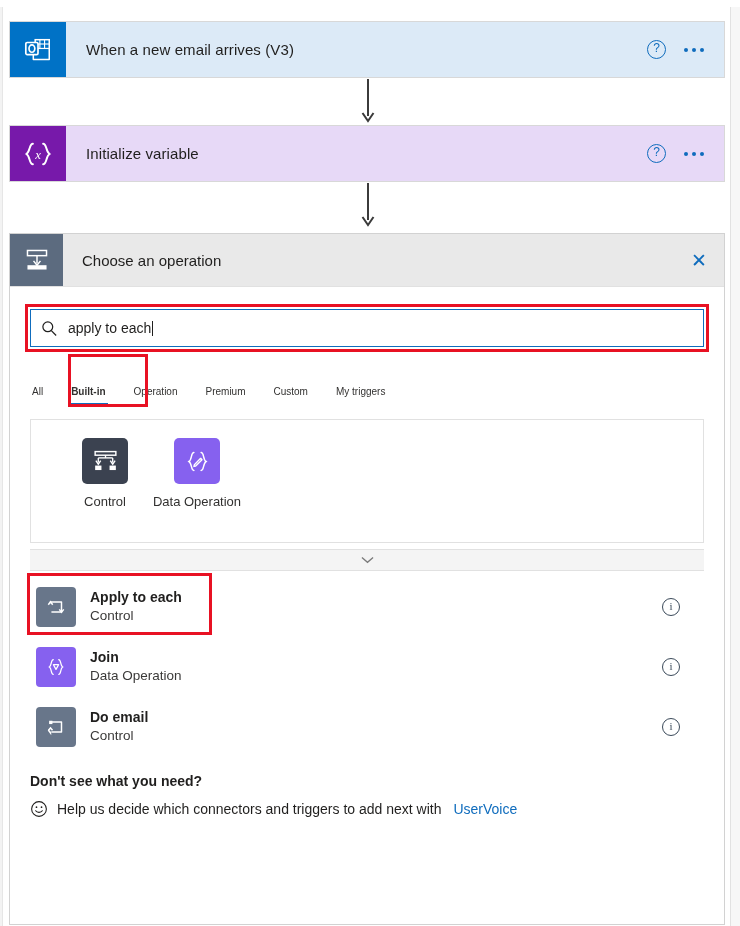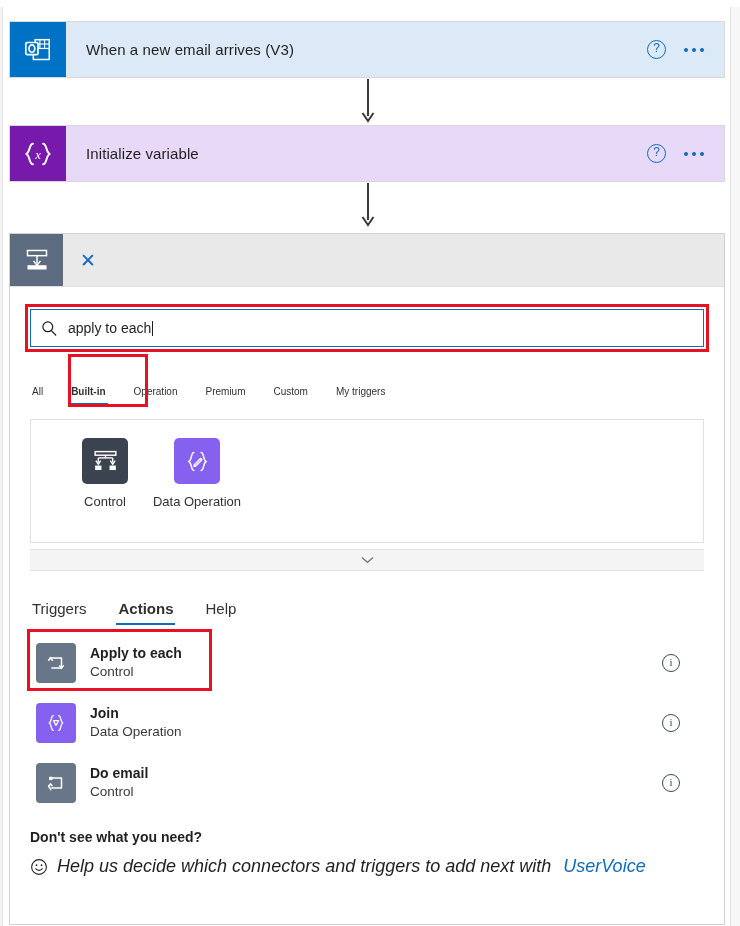--- a/index.html
+++ b/index.html
@@ -366,23 +366,22 @@
   }
   .footer-title {
     font-size: 14px;
     font-weight: bold;
     color: #201f1e;
     margin-bottom: 11px;
   }
   .footer-line {
     display: flex;
     align-items: center;
-    font-size: 18px;
+    font-size: 14px;
     color: #201f1e;
-    font-style: italic;
   }
   .smiley {
     margin-right: 9px;
     display: flex;
     align-items: center;
   }
   .footer-link {
     color: #0f6cbd;
     margin-left: 12px;
     cursor: pointer;
@@ -474,20 +473,21 @@
 
     <div class="picker-header">
       <div class="picker-header-icon">
         <svg width="26" height="26" viewBox="0 0 30 30" aria-hidden="true">
           <rect x="4" y="4" width="22" height="6" fill="none" stroke="#ffffff" stroke-width="1.7"></rect>
           <line x1="15" y1="10" x2="15" y2="19" stroke="#ffffff" stroke-width="1.7"></line>
           <path d="M11 16 L15 21 L19 16" fill="none" stroke="#ffffff" stroke-width="1.7"></path>
           <rect x="4" y="21" width="22" height="5" fill="#ffffff"></rect>
         </svg>
       </div>
+      <div class="picker-header-title">Choose an operation</div>
       <div class="picker-close">✕</div>
     </div>
 
     <div class="search-wrap">
       <div class="search-box">
         <span class="search-icon">
           <svg width="17" height="17" viewBox="0 0 18 18" aria-hidden="true">
             <circle cx="7.2" cy="7.2" r="5.2" fill="none" stroke="#201f1e" stroke-width="1.3"></circle>
             <line x1="11" y1="11.3" x2="16" y2="16.4" stroke="#201f1e" stroke-width="1.3"></line>
           </svg>
@@ -549,32 +549,20 @@
         <div class="tile-label">Data Operation</div>
       </div>
     </div>
 
     <div class="expander">
       <svg width="13" height="8" viewBox="0 0 14 8" aria-hidden="true">
         <path d="M1 1.3 L7 6.5 L13 1.3" fill="none" stroke="#7a7a7a" stroke-width="1.4"></path>
       </svg>
     </div>
 
-    <div class="sub-tabs">
-      <div class="sub-tab first">
-        <span>Triggers</span>
-      </div>
-      <div class="sub-tab selected">
-        <span>Actions</span>
-        <span class="under"></span>
-      </div>
-      <div class="sub-tab">
-        <span>Help</span>
-      </div>
-    </div>
 
     <div class="action-list">
 
       <div class="action-row">
         <div class="action-icon gray">
           <svg width="22" height="22" viewBox="0 0 24 24" aria-hidden="true">
             <path d="M6 8 L6 6.5 L18 6.5 L18 17.5 L7 17.5" fill="none" stroke="#ffffff" stroke-width="1.6" stroke-linejoin="round"></path>
             <path d="M3.6 9.5 L6 6.3 L8.4 9.5" fill="none" stroke="#ffffff" stroke-width="1.6"></path>
             <path d="M15.6 14.6 L18 17.8 L20.4 14.6" fill="none" stroke="#ffffff" stroke-width="1.6"></path>
           </svg>

